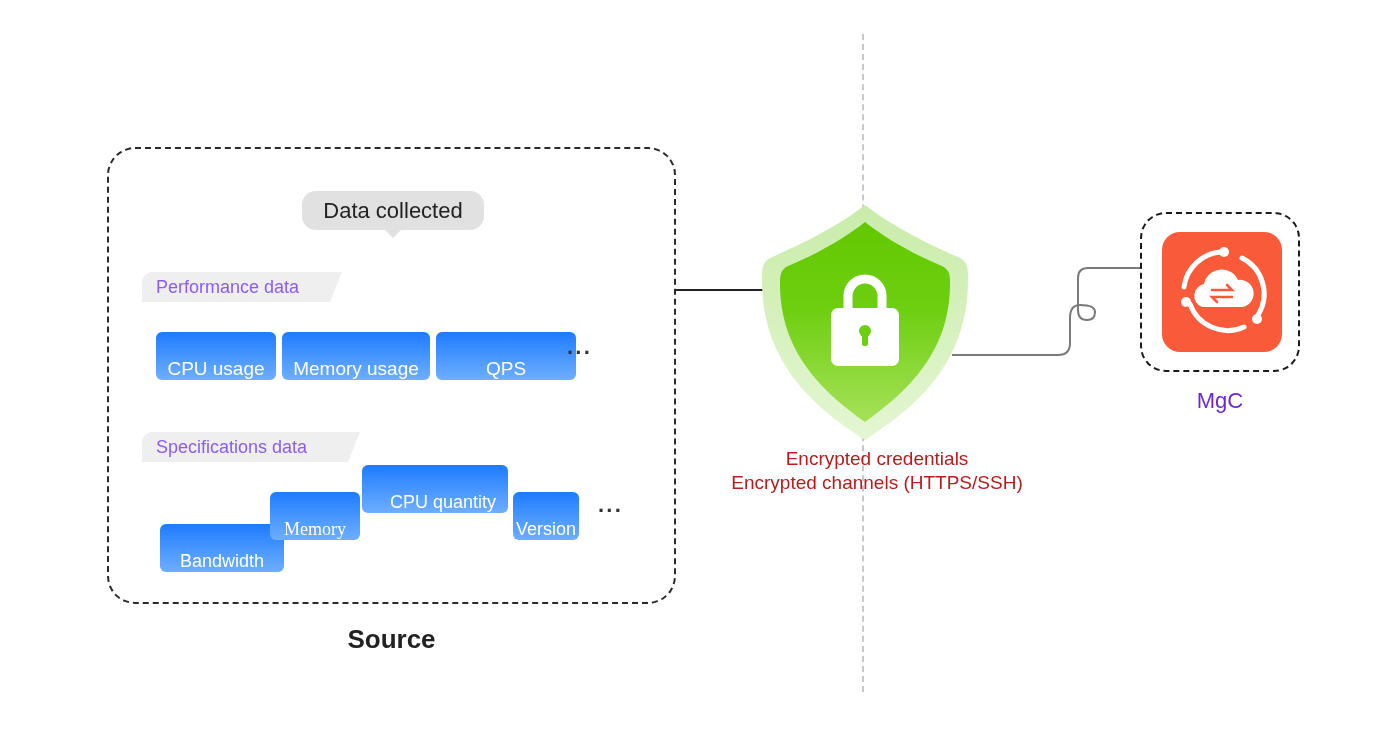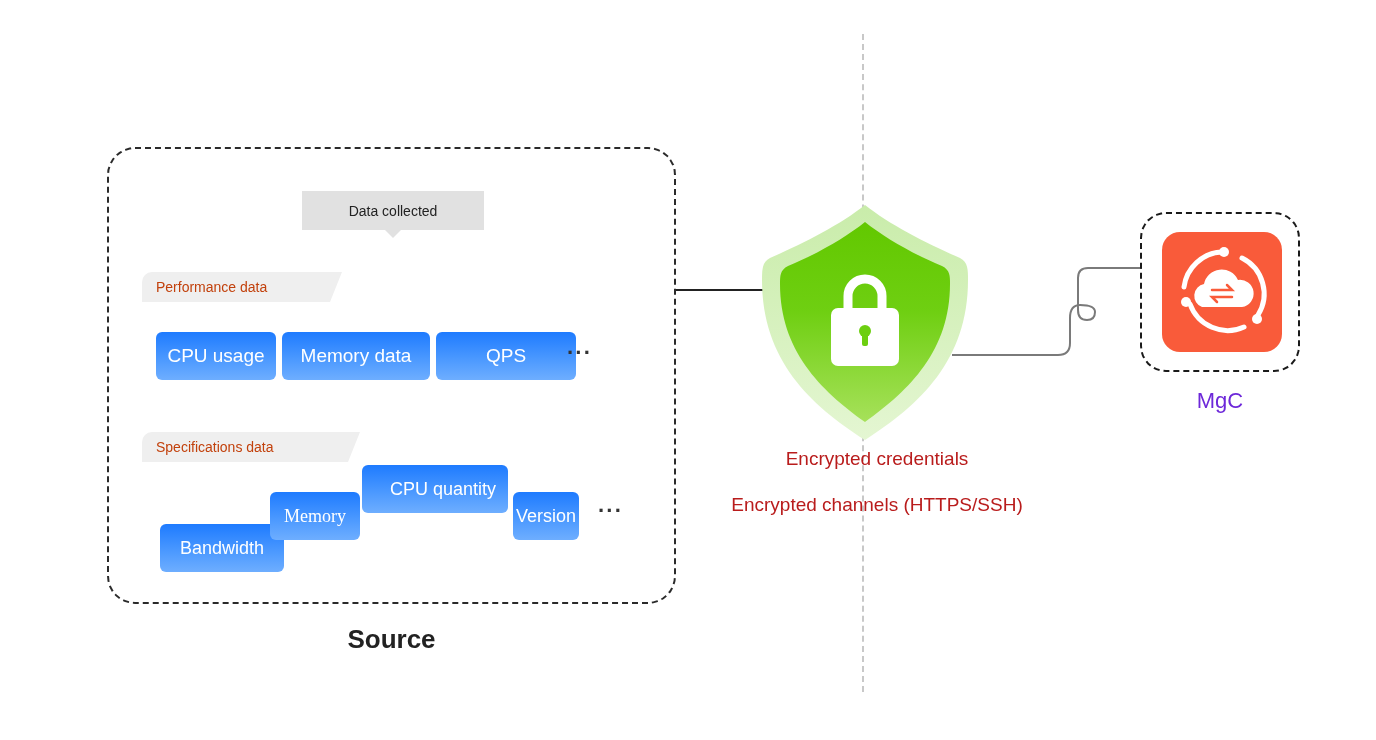--- a/index.html
+++ b/index.html
@@ -6,57 +6,57 @@
   body { width:1376px; height:740px; position:relative; overflow:hidden;
          font-family:"Liberation Sans", "DejaVu Sans", sans-serif; color:#222; }
   .abs { position:absolute; }
 
   
   #source-box { left:107px; top:147px; width:569px; height:457px;
     border:2px dashed #2a2a2a; border-radius:28px; box-sizing:border-box; }
 
   
   #bubble { left:302px; top:191px; width:182px; height:39px; background:#e1e1e1;
-    border-radius:0; display:flex; align-items:center; justify-content:center;
-    font-size:14px; color:#222; }
+    border-radius:14px; display:flex; align-items:center; justify-content:center;
+    font-size:22px; color:#222; }
   #bubble-tail { left:385px; top:230px; width:0; height:0;
     border-left:8px solid transparent; border-right:8px solid transparent;
     border-top:8px solid #e1e1e1; }
 
   
-  .section-label { height:30px; background:#efefef; font-size:14px; color:#c2410c;
+  .section-label { height:30px; background:#efefef; font-size:18px; color:#8b5cf6;
     display:flex; align-items:center; padding-left:14px; box-sizing:border-box;
     clip-path: polygon(0 0, 100% 0, calc(100% - 12px) 100%, 0 100%);
     border-top-left-radius:10px; }
   #perf-label { left:142px; top:272px; width:200px; }
   #spec-label { left:142px; top:432px; width:218px; }
 
   
   .chip { height:48px; border-radius:6px; box-sizing:border-box;
     background:linear-gradient(to bottom, #1e7bff 0%, #4a98ff 55%, #6eaeff 100%);
-    color:#fff; display:flex; align-items:center; justify-content:center;
+    color:#fff; display:flex; align-items:flex-end; justify-content:center;
     font-size:19px; white-space:nowrap; }
   .chip.small { font-size:18px; }
   .ellipsis { font-size:22px; color:#333; letter-spacing:1px; font-weight:bold; }
 
   #source-title { left:107px; top:624px; width:569px; text-align:center;
     font-size:26px; font-weight:bold; color:#222; }
 
   
   #divider { left:862px; top:34px; width:0; height:658px;
     border-left:2px dashed #c8c8c8; }
 
   
   #conn-left { left:676px; top:289px; width:90px; height:2px; background:#222; }
 
   #shield { left:760px; top:200px; width:210px; height:245px; }
 
   .caption { font-size:19px; color:#b91c1c; text-align:center; width:420px; }
   #cap1 { left:667px; top:448px; }
-  #cap2 { left:667px; top:494px; }
+  #cap2 { left:667px; top:472px; }
 
   #mgc-box { left:1140px; top:212px; width:160px; height:160px;
     border:2px dashed #1a1a1a; border-radius:26px; box-sizing:border-box; }
   #mgc-icon { left:1162px; top:232px; width:120px; height:120px; }
   #mgc-label { left:1140px; top:388px; width:160px; text-align:center;
     font-size:22px; color:#6d28d9; }
 
   #right-conn { left:950px; top:260px; width:200px; height:110px; }
 </style>
 </head>
@@ -71,21 +71,21 @@
 </div>
 <div id="bubble-tail" class="abs"></div>
 
 <div id="perf-label" class="abs section-label">
   <span>Performance data</span>
 </div>
 <div class="abs chip" style="left:156px; top:332px; width:120px;">
   <span>CPU usage</span>
 </div>
 <div class="abs chip" style="left:282px; top:332px; width:148px;">
-  <span>Memory data</span>
+  <span>Memory usage</span>
 </div>
 <div class="abs chip" style="left:436px; top:332px; width:140px;">
   <span>QPS</span>
 </div>
 <div class="abs ellipsis" style="left:567px; top:340px;">···</div>
 
 <div id="spec-label" class="abs section-label">
   <span>Specifications data</span>
 </div>
 <div class="abs chip small" style="left:160px; top:492px; width:124px;margin-top:32px;">

